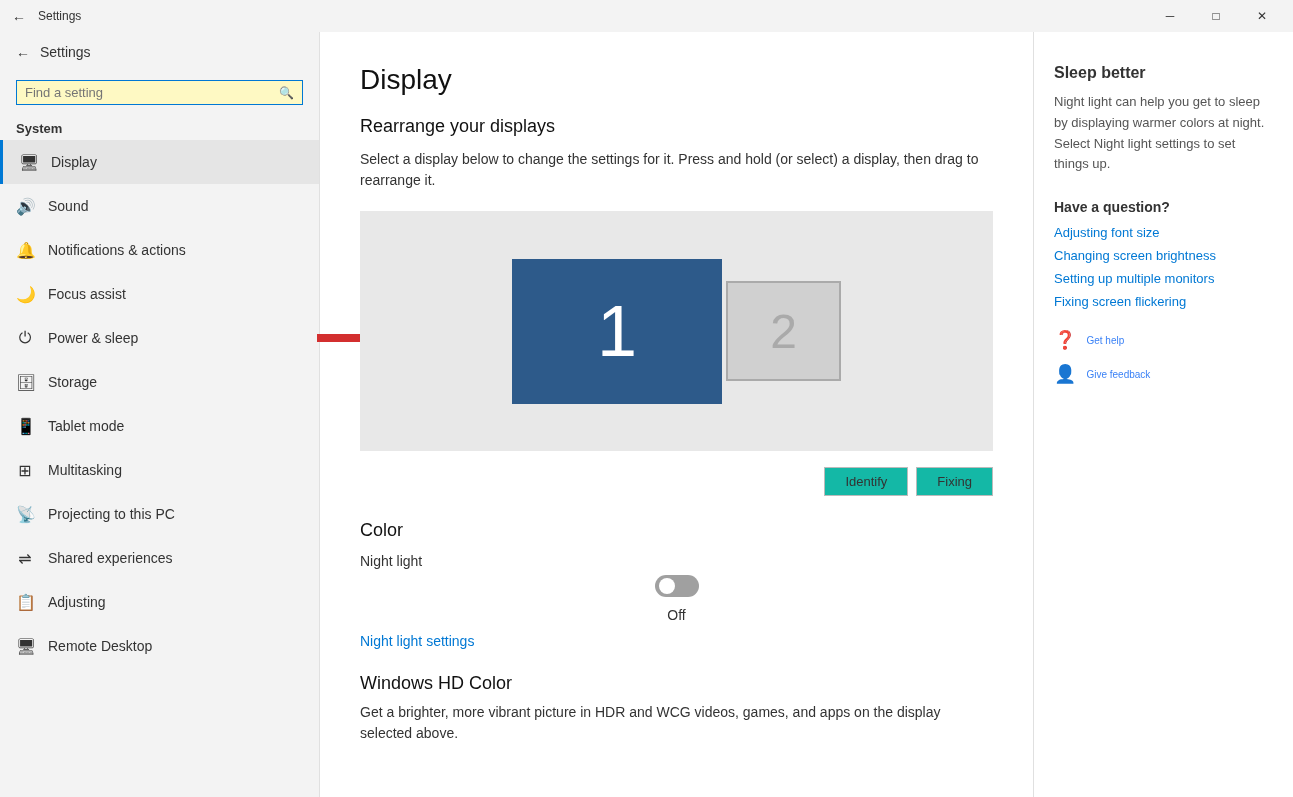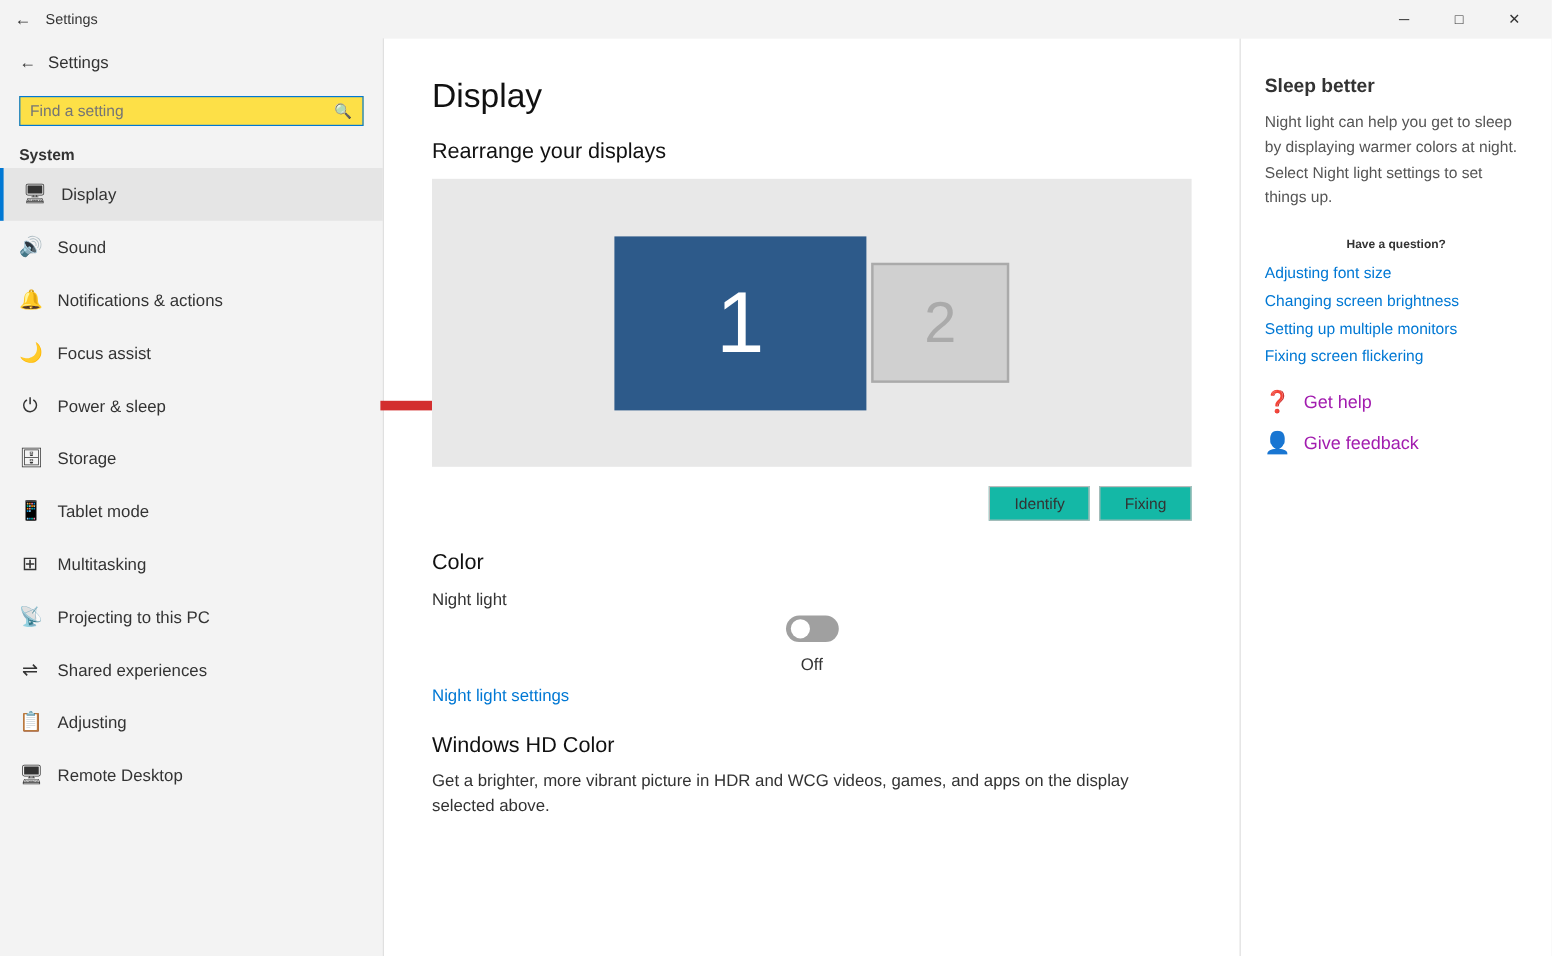--- a/index.html
+++ b/index.html
@@ -25,21 +25,21 @@
       padding-top: 32px; display: flex; flex-direction: column;
       border-right: 1px solid #e0e0e0;
     }
     .sidebar-back {
       display: flex; align-items: center; gap: 10px;
       padding: 8px 16px; font-size: 14px; color: #333;
       cursor: pointer; height: 40px;
     }
     .search-box {
       margin: 8px 16px; display: flex; align-items: center;
-      border: 1px solid #0078d4; background: #fde047; padding: 4px 8px; gap: 6px;
+      border: 1px solid #0078d4; background: #fef9c3; padding: 4px 8px; gap: 6px;
     }
     .search-input {
       border: none; outline: none; font-size: 13px; flex: 1; background: transparent; color: #333;
     }
     .search-icon { font-size: 12px; color: #333; }
     .section-label { font-size: 13px; font-weight: 600; color: #333; padding: 8px 16px 4px 16px; }
     .nav-item {
       display: flex; align-items: center; gap: 14px;
       padding: 10px 16px; font-size: 14px; color: #333;
       cursor: pointer; height: 44px; position: relative;
@@ -98,25 +98,25 @@
     .winhd-desc { font-size: 14px; color: #333; line-height: 1.5; }
 
     
     .right-panel {
       width: 260px; min-width: 260px; padding: 32px 20px 20px 20px;
       margin-top: 32px; background: white; border-left: 1px solid #e0e0e0;
       overflow-y: auto;
     }
     .right-section-title { font-size: 16px; font-weight: 600; color: #333; margin-bottom: 10px; }
     .right-desc { font-size: 13px; color: #555; line-height: 1.6; margin-bottom: 24px; }
-    .right-links-title { font-size: 10px; font-weight: 600; color: #333; margin-bottom: 10px; text-align: center; }
+    .right-links-title { font-size: 14px; font-weight: 600; color: #333; margin-bottom: 10px; }
     .right-link { font-size: 13px; color: #0078d4; cursor: pointer; display: block; margin-bottom: 8px; text-decoration: none; }
     .help-row { display: flex; align-items: center; gap: 10px; margin-bottom: 12px; cursor: pointer; }
     .help-icon { font-size: 18px; color: #555; }
-    .help-text { font-size: 15px; color: #a21caf; }
+    .help-text { font-size: 10px; color: #3b82f6; }
   </style>
 </head>
 <body>
 
 <div class="titlebar">
   <div class="titlebar-left">
     <span style="font-size:14px;cursor:pointer;padding:4px;">←</span>
     <span style="font-size:12px;">Settings</span>
   </div>
   <div class="titlebar-controls">
@@ -189,20 +189,21 @@
   <div class="nav-item">
     <span class="icon">🖥</span>
     <span class="nav-label">Remote Desktop</span>
   </div>
 </div>
 
 <div class="main">
   <h1 class="page-title">Display</h1>
 
   <h2 class="section-title">Rearrange your displays</h2>
+  <p class="section-desc">Select a display below to change the settings for it. Press and hold (or select) a display, then drag to rearrange it.</p>
 
   <div class="display-preview">
     <div class="monitor-1">
       <span>1</span>
     </div>
     <div class="monitor-2">
       <span>2</span>
     </div>
   </div>
 

